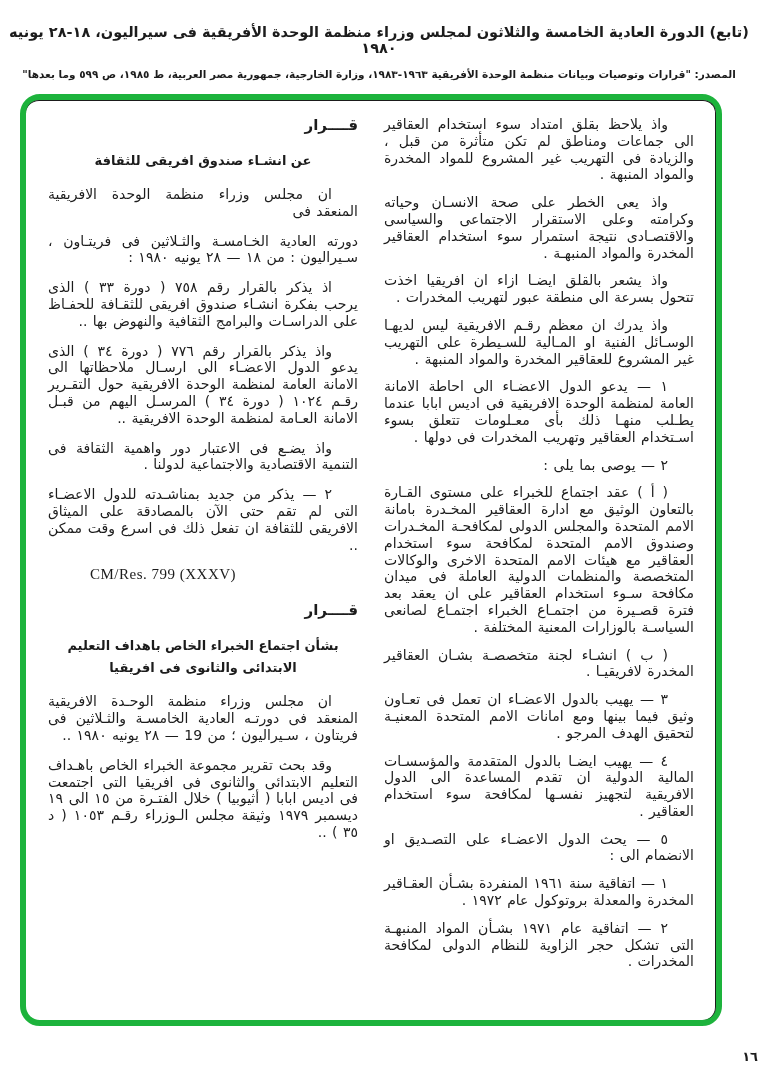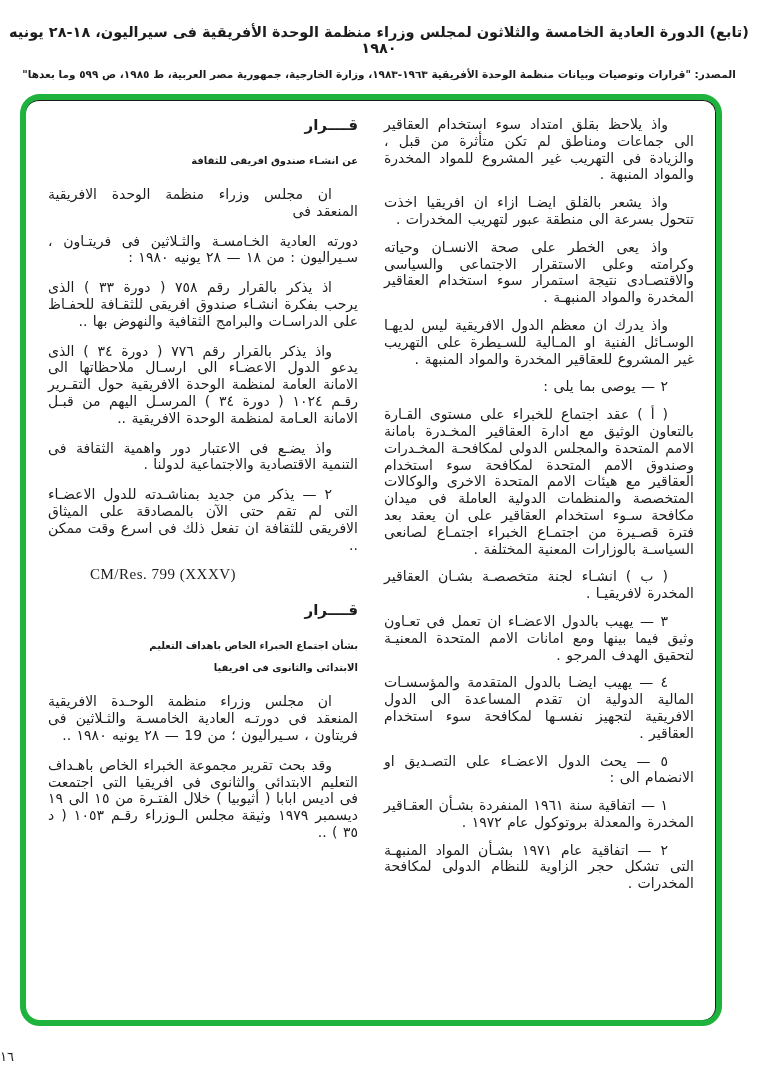--- a/index.html
+++ b/index.html
@@ -40,49 +40,50 @@
   .res-id {
     direction:ltr; text-align:left; padding-left:42px;
     font-family:"Liberation Serif", serif; font-size:15px;
     margin:6px 0 18px 0; letter-spacing:0.5px;
   }
   .res-title {
     font-weight:bold; font-size:15px; direction:rtl;
     margin-bottom:16px;
   }
   .res-subtitle {
-    text-align:right; font-weight:bold; font-size:10px; direction:rtl;
+    text-align:center; font-weight:bold; font-size:13px; direction:rtl;
     line-height:22px; margin-bottom:14px;
   }
   .res-block-2 { }
   .bold-inline { font-weight:normal; }
   
   .footer {
-    position:absolute; bottom:14px; left:0; right:0; text-align:left;
-    font-size:13px; font-weight:normal; direction:rtl;
+    position:absolute; bottom:14px; left:0; right:0; text-align:right;
+    font-size:13px; font-weight:bold; direction:rtl;
   }
 </style>
 </head>
 <body>
 
 <div class="page">
 
   <div class="hdr">
     <div class="hdr-l1">(تابع) الدورة العادية الخامسة والثلاثون لمجلس وزراء منظمة الوحدة الأفريقية فى سيراليون، ١٨-٢٨ يونيه ١٩٨٠</div>
     <div class="hdr-l2">المصدر: "قرارات وتوصيات وبيانات منظمة الوحدة الأفريقية ١٩٦٣-١٩٨٣، وزارة الخارجية، جمهورية مصر العربية، ط ١٩٨٥، ص ٥٩٩ وما بعدها"</div>
   </div>
 
   <div class="frame">
     <div class="cols">
 
       <div class="col col-right">
         <p class="para">واذ يلاحظ بقلق امتداد سوء استخدام العقاقير الى جماعات ومناطق لم تكن متأثرة من قبل ، والزيادة فى التهريب غير المشروع للمواد المخدرة والمواد المنبهة .</p>
+        <p class="para">واذ يعى الخطر على صحة الانسـان وحياته وكرامته وعلى الاستقرار الاجتماعى والسياسى والاقتصـادى نتيجة استمرار سوء استخدام العقاقير المخدرة والمواد المنبهـة .</p>
         <p class="para">واذ يشعر بالقلق ايضـا ازاء ان افريقيا اخذت تتحول بسرعة الى منطقة عبور لتهريب المخدرات .</p>
-        <p class="para">واذ يعى الخطر على صحة الانسـان وحياته وكرامته وعلى الاستقرار الاجتماعى والسياسى والاقتصـادى نتيجة استمرار سوء استخدام العقاقير المخدرة والمواد المنبهـة .</p>
-        <p class="para">واذ يدرك ان معظم الدول الافريقية ليس لديهـا الوسـائل الفنية او المـالية للسـيطرة على التهريب غير المشروع للعقاقير المخدرة والمواد المنبهة .</p>
+        <p class="para">واذ يدرك ان معظم رقـم الافريقية ليس لديهـا الوسـائل الفنية او المـالية للسـيطرة على التهريب غير المشروع للعقاقير المخدرة والمواد المنبهة .</p>
+        <p class="para">١ — يدعو الدول الاعضـاء الى احاطة الامانة العامة لمنظمة الوحدة الافريقية فى اديس ابابا عندما يطـلب منهـا ذلك بأى معـلومات تتعلق بسوء اسـتخدام العقاقير وتهريب المخدرات فى دولها .</p>
         <p class="para">٢ — يوصى بما يلى :</p>
         <p class="para">( أ ) عقد اجتماع للخبراء على مستوى القـارة بالتعاون الوثيق مع ادارة العقاقير المخـدرة بامانة الامم المتحدة والمجلس الدولى لمكافحـة المخـدرات وصندوق الامم المتحدة لمكافحة سوء استخدام العقاقير مع هيئات الامم المتحدة الاخرى والوكالات المتخصصة والمنظمات الدولية العاملة فى ميدان مكافحة سـوء استخدام العقاقير على ان يعقد بعد فترة قصـيرة من اجتمـاع الخبراء اجتمـاع لصانعى السياسـة بالوزارات المعنية المختلفة .</p>
         <p class="para">( ب ) انشـاء لجنة متخصصـة بشـان العقاقير المخدرة لافريقيـا .</p>
         <p class="para">٣ — يهيب بالدول الاعضـاء ان تعمل فى تعـاون وثيق فيما بينها ومع امانات الامم المتحدة المعنيـة لتحقيق الهدف المرجو .</p>
         <p class="para">٤ — يهيب ايضـا بالدول المتقدمة والمؤسسـات المالية الدولية ان تقدم المساعدة الى الدول الافريقية لتجهيز نفسـها لمكافحة سوء استخدام العقاقير .</p>
         <p class="para"><span>٥ — </span><span class="bold-inline">يحث الدول</span><span> الاعضـاء على التصـديق او الانضمام الى :</span></p>
         <p class="para">١ — اتفاقية سنة ١٩٦١ المنفردة بشـأن العقـاقير المخدرة والمعدلة بروتوكول عام ١٩٧٢ .</p>
         <p class="para">٢ — اتفاقية عام ١٩٧١ بشـأن المواد المنبهـة التى تشكل حجر الزاوية للنظام الدولى لمكافحة المخدرات .</p>
       </div>
 

